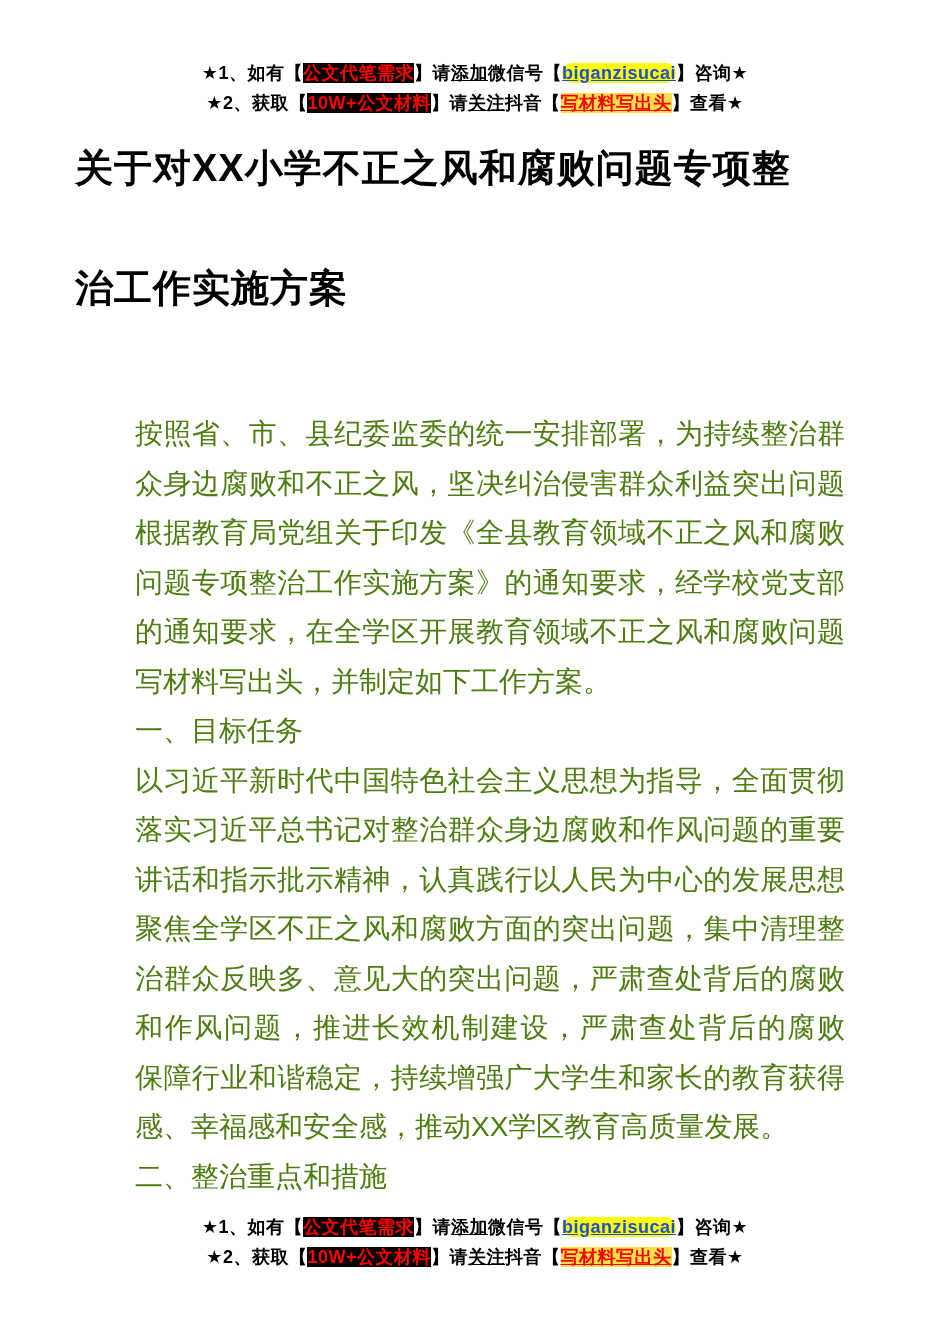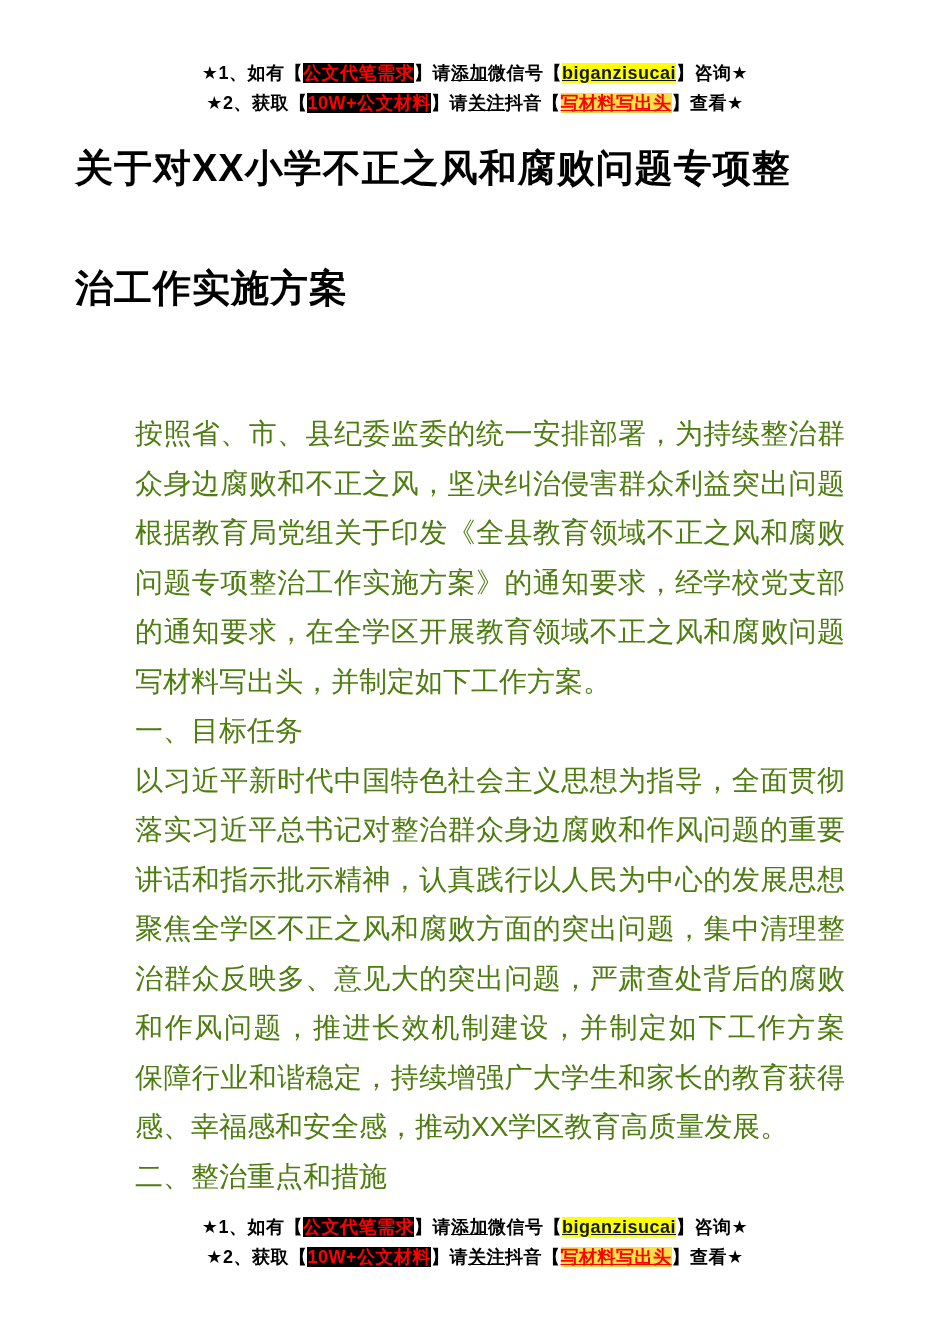--- a/index.html
+++ b/index.html
@@ -25,21 +25,21 @@
     font-size: 18px;
     font-weight: bold;
     line-height: 30px;
     color: #000000;
     letter-spacing: 0.5px;
   }
   .notice-header { top: 58px; }
   .notice-footer { top: 1212px; }
 
   .hl-red    { background: #000000; color: #ff0000; }
-  .hl-orange { background: #ffff00; color: #0f172a; text-decoration: underline; }
+  .hl-orange { background: #ffff00; color: #1d4ed8; text-decoration: underline; border-radius: 10px; }
   .hl-red-u  { background: #fde047; color: #ff0000; text-decoration: underline; }
   .u         { text-decoration: underline; margin-top: 20px; }
 
   
   .doc-title {
     position: absolute;
     top: 108px;
     left: 75px;
     width: 800px;
     font-size: 38px;
@@ -99,21 +99,21 @@
     <div class="body-line fill">根据教育局党组关于印发《全县教育领域不正之风和腐败</div>
     <div class="body-line fill">问题专项整治工作实施方案》的通知要求，经学校党支部</div>
     <div class="body-line fill">的通知要求，在全学区开展教育领域不正之风和腐败问题专</div>
     <div class="body-line end">写材料写出头，并制定如下工作方案。</div>
     <div class="body-line heading">一、目标任务</div>
     <div class="body-line fill">以习近平新时代中国特色社会主义思想为指导，全面贯彻</div>
     <div class="body-line fill">落实习近平总书记对整治群众身边腐败和作风问题的重要</div>
     <div class="body-line fill">讲话和指示批示精神，认真践行以人民为中心的发展思想</div>
     <div class="body-line fill">聚焦全学区不正之风和腐败方面的突出问题，集中清理整</div>
     <div class="body-line fill">治群众反映多、意见大的突出问题，严肃查处背后的腐败</div>
-    <div class="body-line fill">和作风问题，推进长效机制建设，并制定如下工作方案</div>
+    <div class="body-line fill">和作风问题，推进长效机制建设，严肃查处背后的腐败</div>
     <div class="body-line fill">保障行业和谐稳定，持续增强广大学生和家长的教育获得</div>
     <div class="body-line end">感、幸福感和安全感，推动XX学区教育高质量发展。</div>
     <div class="body-line heading">二、整治重点和措施</div>
   </div>
 
   <div class="notice notice-footer">
     <div>
       <span>★1、如有【</span><span class="hl-red">公文代笔需求</span><span>】请</span><span class="u">添加</span><span>微信号【</span><span class="hl-orange">biganzisucai</span><span>】咨询★</span>
     </div>
     <div>

